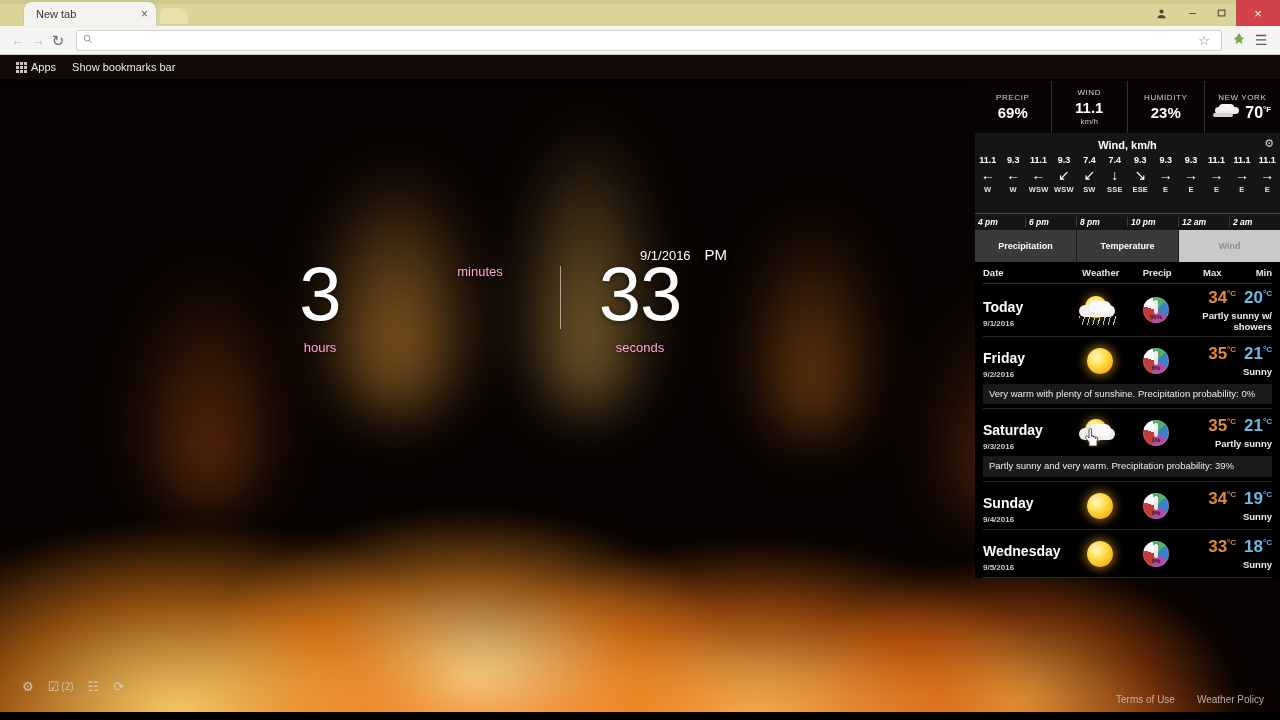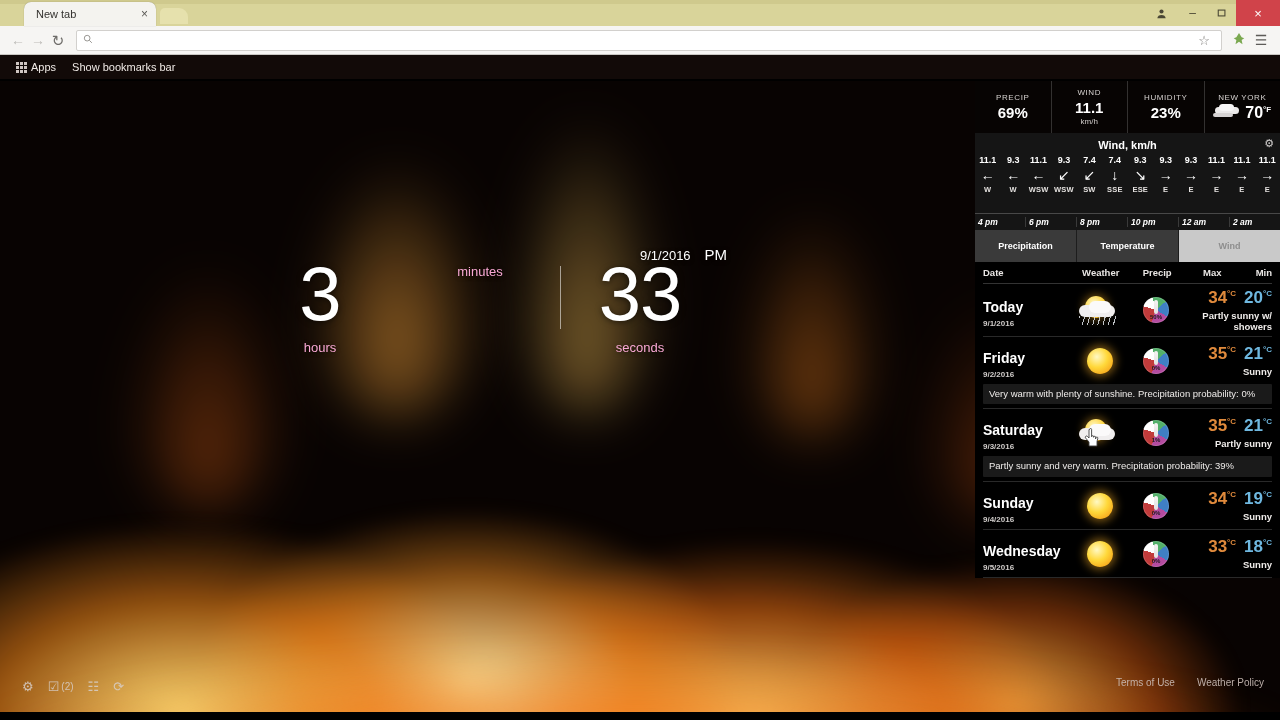--- a/index.html
+++ b/index.html
@@ -143,21 +143,21 @@
 
   
   .page-tools {
     position:absolute; left: 22px; bottom: 18px;
     display:flex; align-items:center; gap: 14px;
     color:#d8cfca; font-size: 13px;
   }
   .pt-ico { display:flex; align-items:center; gap:2px; opacity:.85; }
   .pt-ico .cnt { font-size: 10px; }
   .page-links {
-    position:absolute; right: 16px; bottom: 24px;
+    position:absolute; right: 16px; bottom: 7px;
     display:flex; gap: 22px; font-size: 10px; color:#cdbfb9;
   }
   .page-links span { opacity:.9; }
 
   
   .weather {
     position:absolute; right: 0; top: 0; width: 305px;
     color:#fff; font-size: 11px;
   }
   .wx-top {

